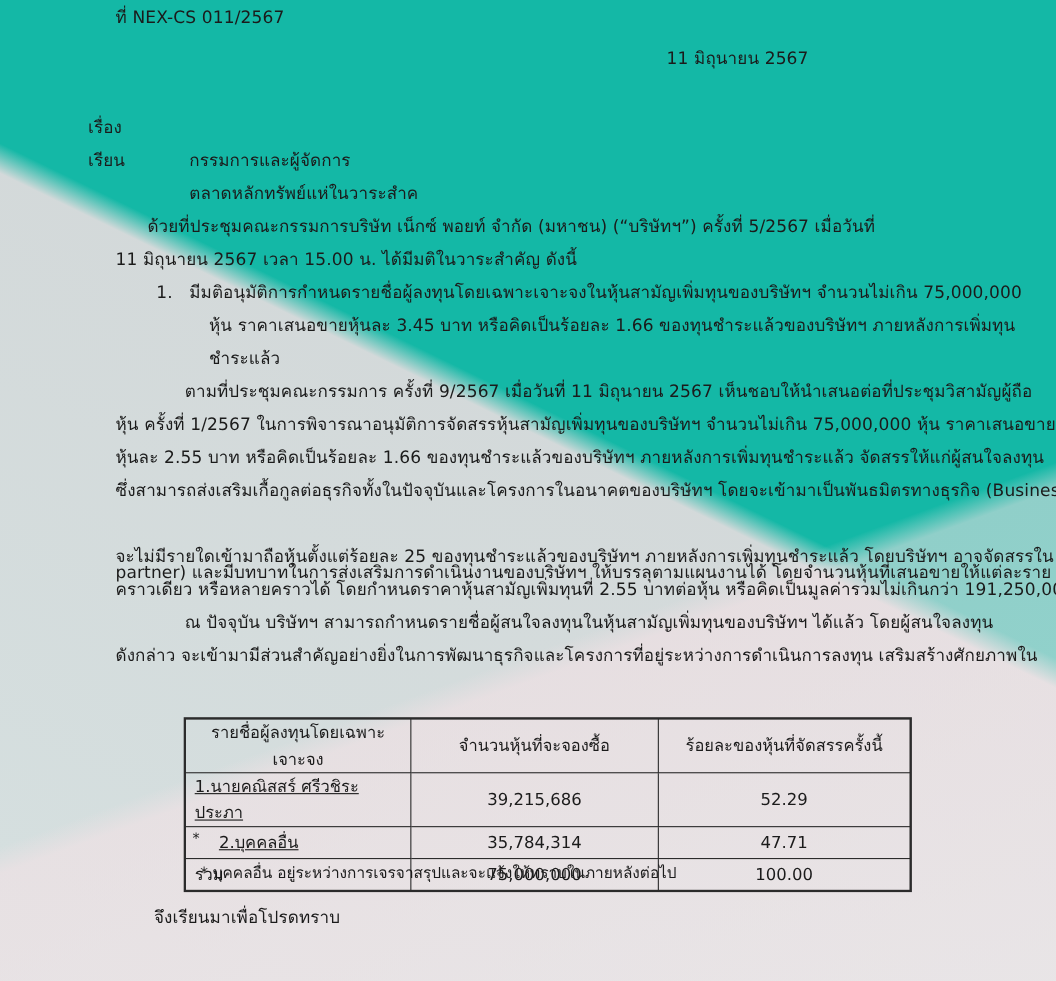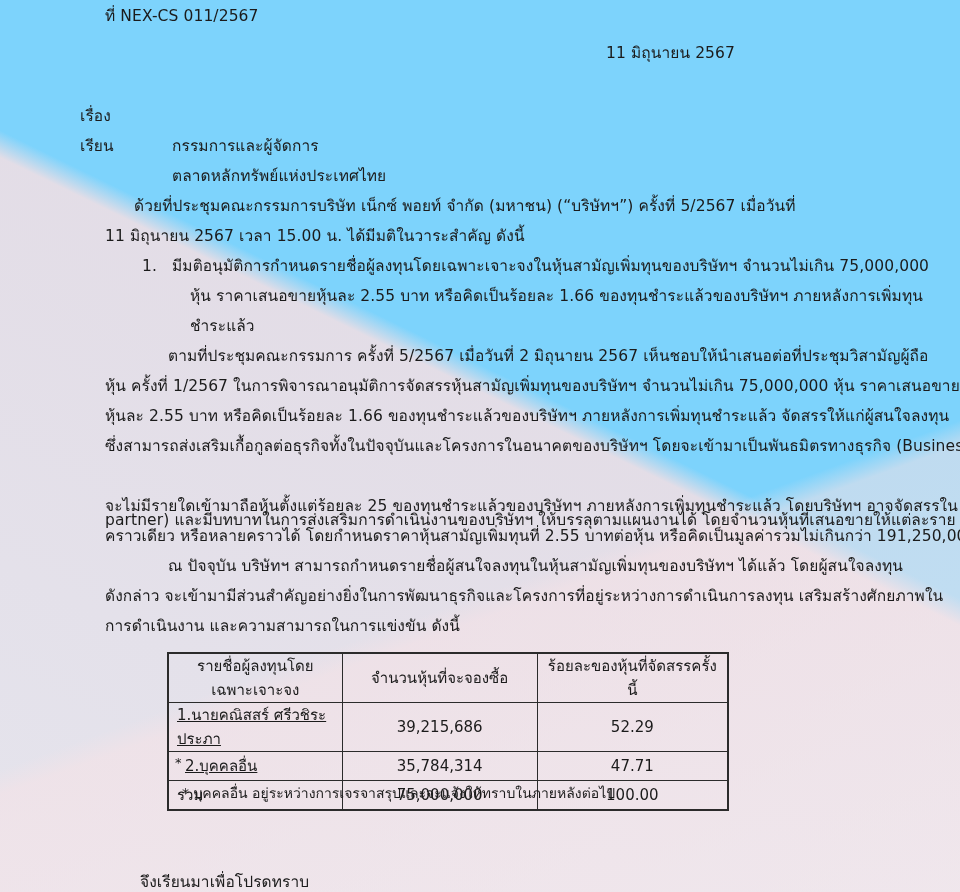--- a/index.html
+++ b/index.html
@@ -9,21 +9,21 @@
     background: #ffffff;
   }
   body {
     font-family: "DejaVu Sans", "Liberation Sans", sans-serif;
     color: #1b1b1b;
   }
   #page {
     position: relative;
     width: 960px;
     height: 892px;
-    background: #7dd3fc;
+    background: #14b8a6;
     overflow: hidden;
     box-sizing: border-box;
   }
   
   .wash {
     position: absolute;
     inset: 0;
     pointer-events: none;
     z-index: 0;
   }
@@ -55,21 +55,21 @@
     letter-spacing: 0.1px;
   }
   .thai { font-family: "DejaVu Sans", "Liberation Sans", sans-serif; }
   .b { font-weight: normal; }
 
   
   .tbl {
     position: absolute;
     left: 168px;
     top: 653px;
-    width: 560px;
+    width: 660px;
     border-collapse: collapse;
     z-index: 3;
     background: transparent;
   }
   .tbl td, .tbl th {
     border: 1px solid #2b2b2b;
     height: 28px;
     padding: 0 8px;
     font-size: 15px;
     font-weight: normal;
@@ -115,43 +115,42 @@
   <div class="sheet">
 
     <div class="line thai" style="left:105px; top:8px;">ที่ NEX-CS 011/2567</div>
 
     <div class="line thai" style="left:578px; top:45px;margin-left:28px;">11 มิถุนายน 2567</div>
 
     <div class="line thai" style="left:80px; top:108px;">เรื่อง</div>
 
     <div class="line thai" style="left:80px; top:138px;">เรียน</div>
     <div class="line thai" style="left:172px; top:138px;">กรรมการและผู้จัดการ</div>
-    <div class="line thai" style="left:172px; top:168px;">ตลาดหลักทรัพย์แห่งประเทศไทย</div>
+    <div class="line thai" style="left:172px; top:168px;">ตลาดหลักทรัพย์แห่ในวาระสำค</div>
 
     <div class="line thai" style="left:134px; top:198px;">
       <span>ด้วยที่ประชุมคณะกรรมการบริษัท เน็กซ์ พอยท์ จำกัด (มหาชน) (“</span><span class="b">บริษัทฯ</span><span>”) ครั้งที่ 5/2567 เมื่อวันที่</span>
     </div>
     <div class="line thai" style="left:105px; top:228px;">11 มิถุนายน 2567 เวลา 15.00 น. ได้มีมติในวาระสำคัญ ดังนี้</div>
 
     <div class="line thai" style="left:142px; top:258px;">1.</div>
     <div class="line thai" style="left:172px; top:258px;">มีมติอนุมัติการกำหนดรายชื่อผู้ลงทุนโดยเฉพาะเจาะจงในหุ้นสามัญเพิ่มทุนของบริษัทฯ จำนวนไม่เกิน 75,000,000</div>
-    <div class="line thai" style="left:190px; top:288px;">หุ้น ราคาเสนอขายหุ้นละ 2.55 บาท หรือคิดเป็นร้อยละ 1.66 ของทุนชำระแล้วของบริษัทฯ ภายหลังการเพิ่มทุน</div>
+    <div class="line thai" style="left:190px; top:288px;">หุ้น ราคาเสนอขายหุ้นละ 3.45 บาท หรือคิดเป็นร้อยละ 1.66 ของทุนชำระแล้วของบริษัทฯ ภายหลังการเพิ่มทุน</div>
     <div class="line thai" style="left:190px; top:318px;">ชำระแล้ว</div>
 
-    <div class="line thai" style="left:168px; top:348px;">ตามที่ประชุมคณะกรรมการ ครั้งที่ 5/2567 เมื่อวันที่ 2 มิถุนายน 2567 เห็นชอบให้นำเสนอต่อที่ประชุมวิสามัญผู้ถือ</div>
+    <div class="line thai" style="left:168px; top:348px;">ตามที่ประชุมคณะกรรมการ ครั้งที่ 9/2567 เมื่อวันที่ 11 มิถุนายน 2567 เห็นชอบให้นำเสนอต่อที่ประชุมวิสามัญผู้ถือ</div>
     <div class="line thai" style="left:105px; top:378px;">หุ้น ครั้งที่ 1/2567 ในการพิจารณาอนุมัติการจัดสรรหุ้นสามัญเพิ่มทุนของบริษัทฯ จำนวนไม่เกิน 75,000,000 หุ้น ราคาเสนอขาย</div>
     <div class="line thai" style="left:105px; top:408px;">หุ้นละ 2.55 บาท หรือคิดเป็นร้อยละ 1.66 ของทุนชำระแล้วของบริษัทฯ ภายหลังการเพิ่มทุนชำระแล้ว จัดสรรให้แก่ผู้สนใจลงทุน</div>
     <div class="line thai" style="left:105px; top:438px;">ซึ่งสามารถส่งเสริมเกื้อกูลต่อธุรกิจทั้งในปัจจุบันและโครงการในอนาคตของบริษัทฯ โดยจะเข้ามาเป็นพันธมิตรทางธุรกิจ (Business</div>
     <div class="line thai" style="left:105px; top:468px;margin-top:44px;">partner) และมีบทบาทในการส่งเสริมการดำเนินงานของบริษัทฯ ให้บรรลุตามแผนงานได้  โดยจำนวนหุ้นที่เสนอขายให้แต่ละราย</div>
     <div class="line thai" style="left:105px; top:498px;">จะไม่มีรายใดเข้ามาถือหุ้นตั้งแต่ร้อยละ 25 ของทุนชำระแล้วของบริษัทฯ ภายหลังการเพิ่มทุนชำระแล้ว โดยบริษัทฯ อาจจัดสรรใน</div>
     <div class="line thai" style="left:105px; top:528px;">คราวเดียว หรือหลายคราวได้ โดยกำหนดราคาหุ้นสามัญเพิ่มทุนที่ 2.55 บาทต่อหุ้น หรือคิดเป็นมูลค่ารวมไม่เกินกว่า 191,250,000 บาท</div>
 
     <div class="line thai" style="left:168px; top:558px;">ณ ปัจจุบัน บริษัทฯ สามารถกำหนดรายชื่อผู้สนใจลงทุนในหุ้นสามัญเพิ่มทุนของบริษัทฯ ได้แล้ว โดยผู้สนใจลงทุน</div>
     <div class="line thai" style="left:105px; top:588px;text-align:center;">ดังกล่าว จะเข้ามามีส่วนสำคัญอย่างยิ่งในการพัฒนาธุรกิจและโครงการที่อยู่ระหว่างการดำเนินการลงทุน เสริมสร้างศักยภาพใน</div>
-    <div class="line thai" style="left:105px; top:618px;">การดำเนินงาน และความสามารถในการแข่งขัน ดังนี้</div>
 
     <table class="tbl">
       <thead>
         <tr>
           <th class="hdr col-name">รายชื่อผู้ลงทุนโดยเฉพาะเจาะจง</th>
           <th class="hdr col-qty">จำนวนหุ้นที่จะจองซื้อ</th>
           <th class="hdr col-pct">ร้อยละของหุ้นที่จัดสรรครั้งนี้</th>
         </tr>
       </thead>
       <tbody>
@@ -159,31 +158,31 @@
           <td class="l star-cell">
             <span class="star"></span>
             <span>1.นายคณิสสร์ ศรีวชิระประภา</span>
           </td>
           <td class="c">39,215,686</td>
           <td class="c">52.29</td>
         </tr>
         <tr>
           <td class="l star-cell">
             <span class="star">*</span>
-            <span style="margin-left:8px;">2.บุคคลอื่น</span>
+            <span style="margin-left:22px;">2.บุคคลอื่น</span>
           </td>
           <td class="c">35,784,314</td>
           <td class="c">47.71</td>
         </tr>
         <tr>
           <td class="r">รวม</td>
           <td class="c">75,000,000</td>
           <td class="c">100.00</td>
         </tr>
       </tbody>
     </table>
 
     <div class="footnote thai">* บุคคลอื่น อยู่ระหว่างการเจรจาสรุปและจะแจ้งให้ทราบในภายหลังต่อไป</div>
 
-    <div class="line thai" style="left:140px; top:874px;">จึงเรียนมาเพื่อโปรดทราบ</div>
+    <div class="line thai" style="left:140px; top:826px;">จึงเรียนมาเพื่อโปรดทราบ</div>
 
   </div>
 </div>
 
 </body></html>

